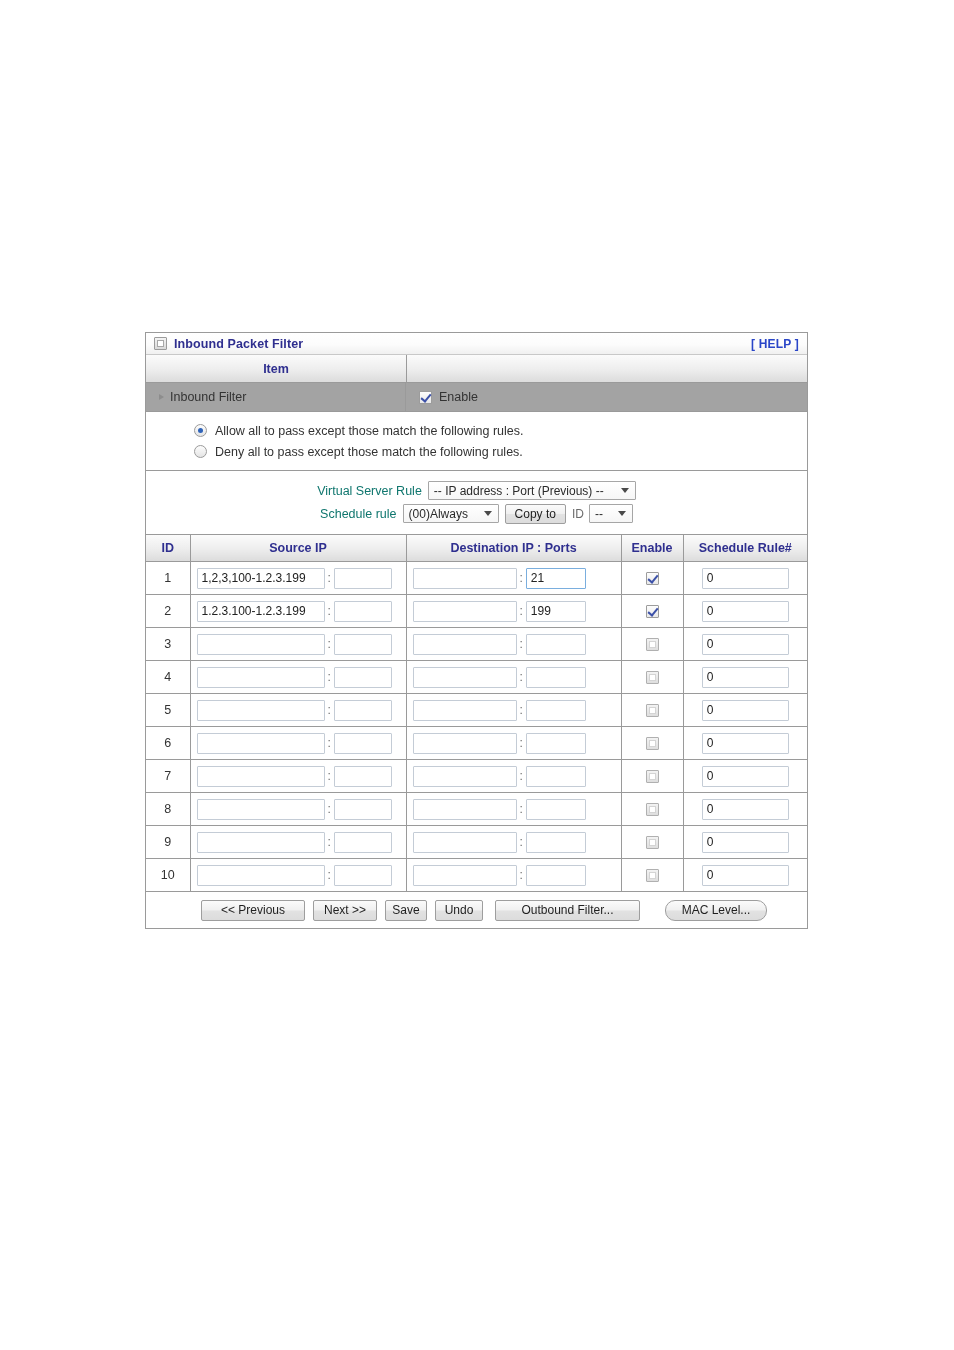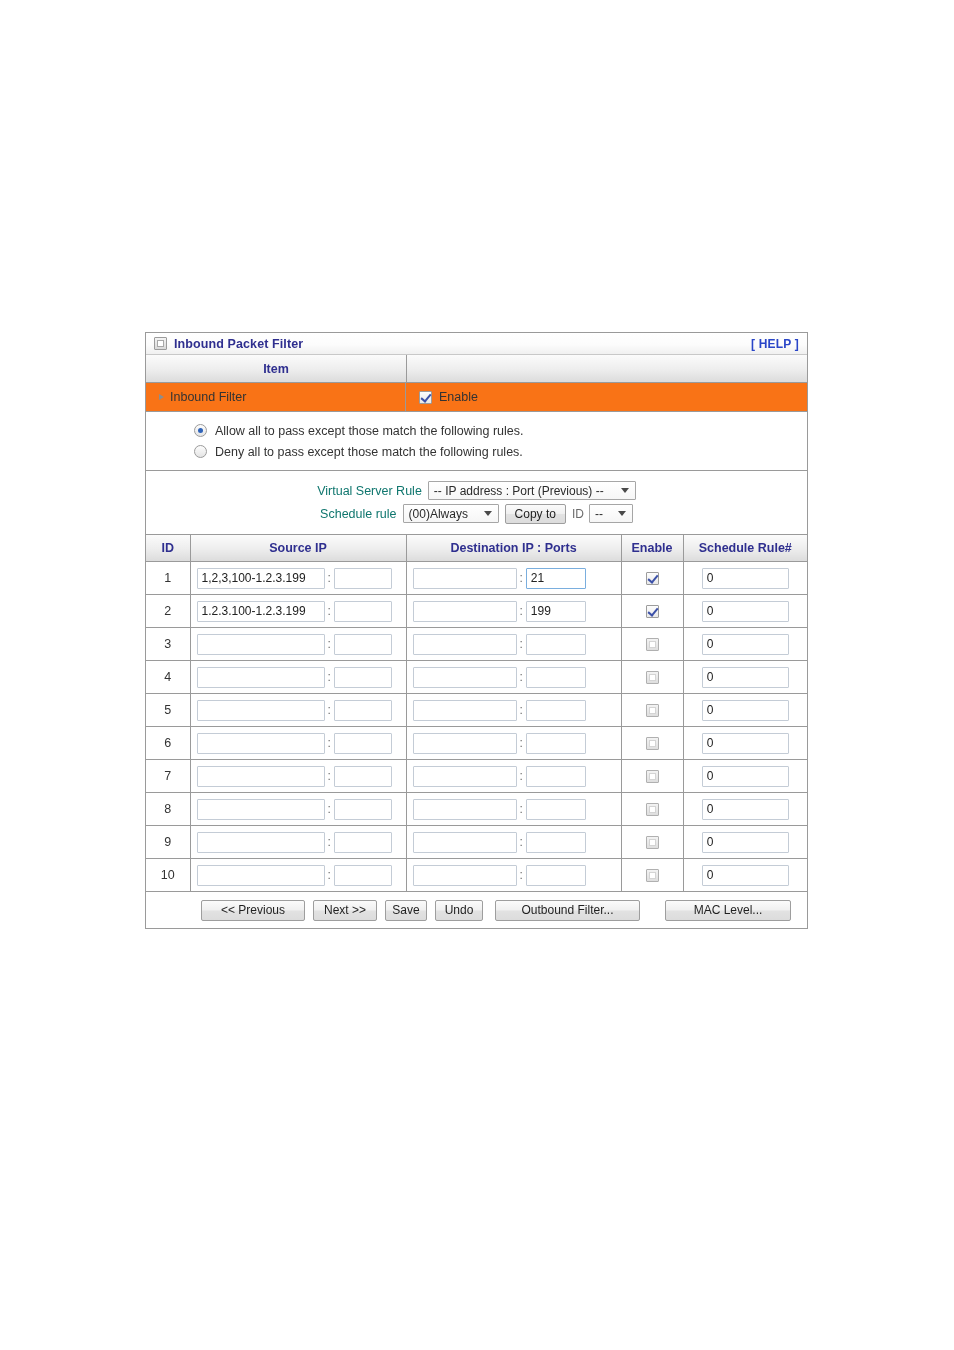--- a/index.html
+++ b/index.html
@@ -92,21 +92,21 @@
     color: #2f2f8f;
   }
   .hdr-item { width: 260px; border-right: 1px solid #9a9a9a; }
   .hdr-setting { flex: 1; }
 
   
   .filter-row {
     display: flex;
     height: 28px;
     border-bottom: 1px solid #9a9a9a;
-    background: #f97316;
+    background: #a3a3a3;
   }
   .filter-row .fr-label {
     width: 260px;
     display: flex;
     align-items: center;
     padding-left: 13px;
     box-sizing: border-box;
     border-right: 1px solid #9a9a9a;
     font-size: 12.5px;
     color: #333333;
@@ -331,21 +331,21 @@
     padding-left: 55px;
     background: #ffffff;
     box-sizing: border-box;
   }
   .footer .btn { margin-right: 8px; height: 21px; }
   #prev-button { width: 104px; }
   #next-button { width: 64px; }
   #save-button { width: 42px; }
   #undo-button { width: 48px; }
   #outbound-filter-button { width: 145px; margin-left: 4px; }
-  #mac-level-button { width: 126px; margin-left: 17px; }
+  #mac-level-button { width: 102px; margin-left: 17px; border-radius: 10px; }
 </style>
 </head>
 <body>
 
 <div id="page">
 
   <div class="panel">
 
     <div class="titlebar">
       <span class="tb-icon"></span>

